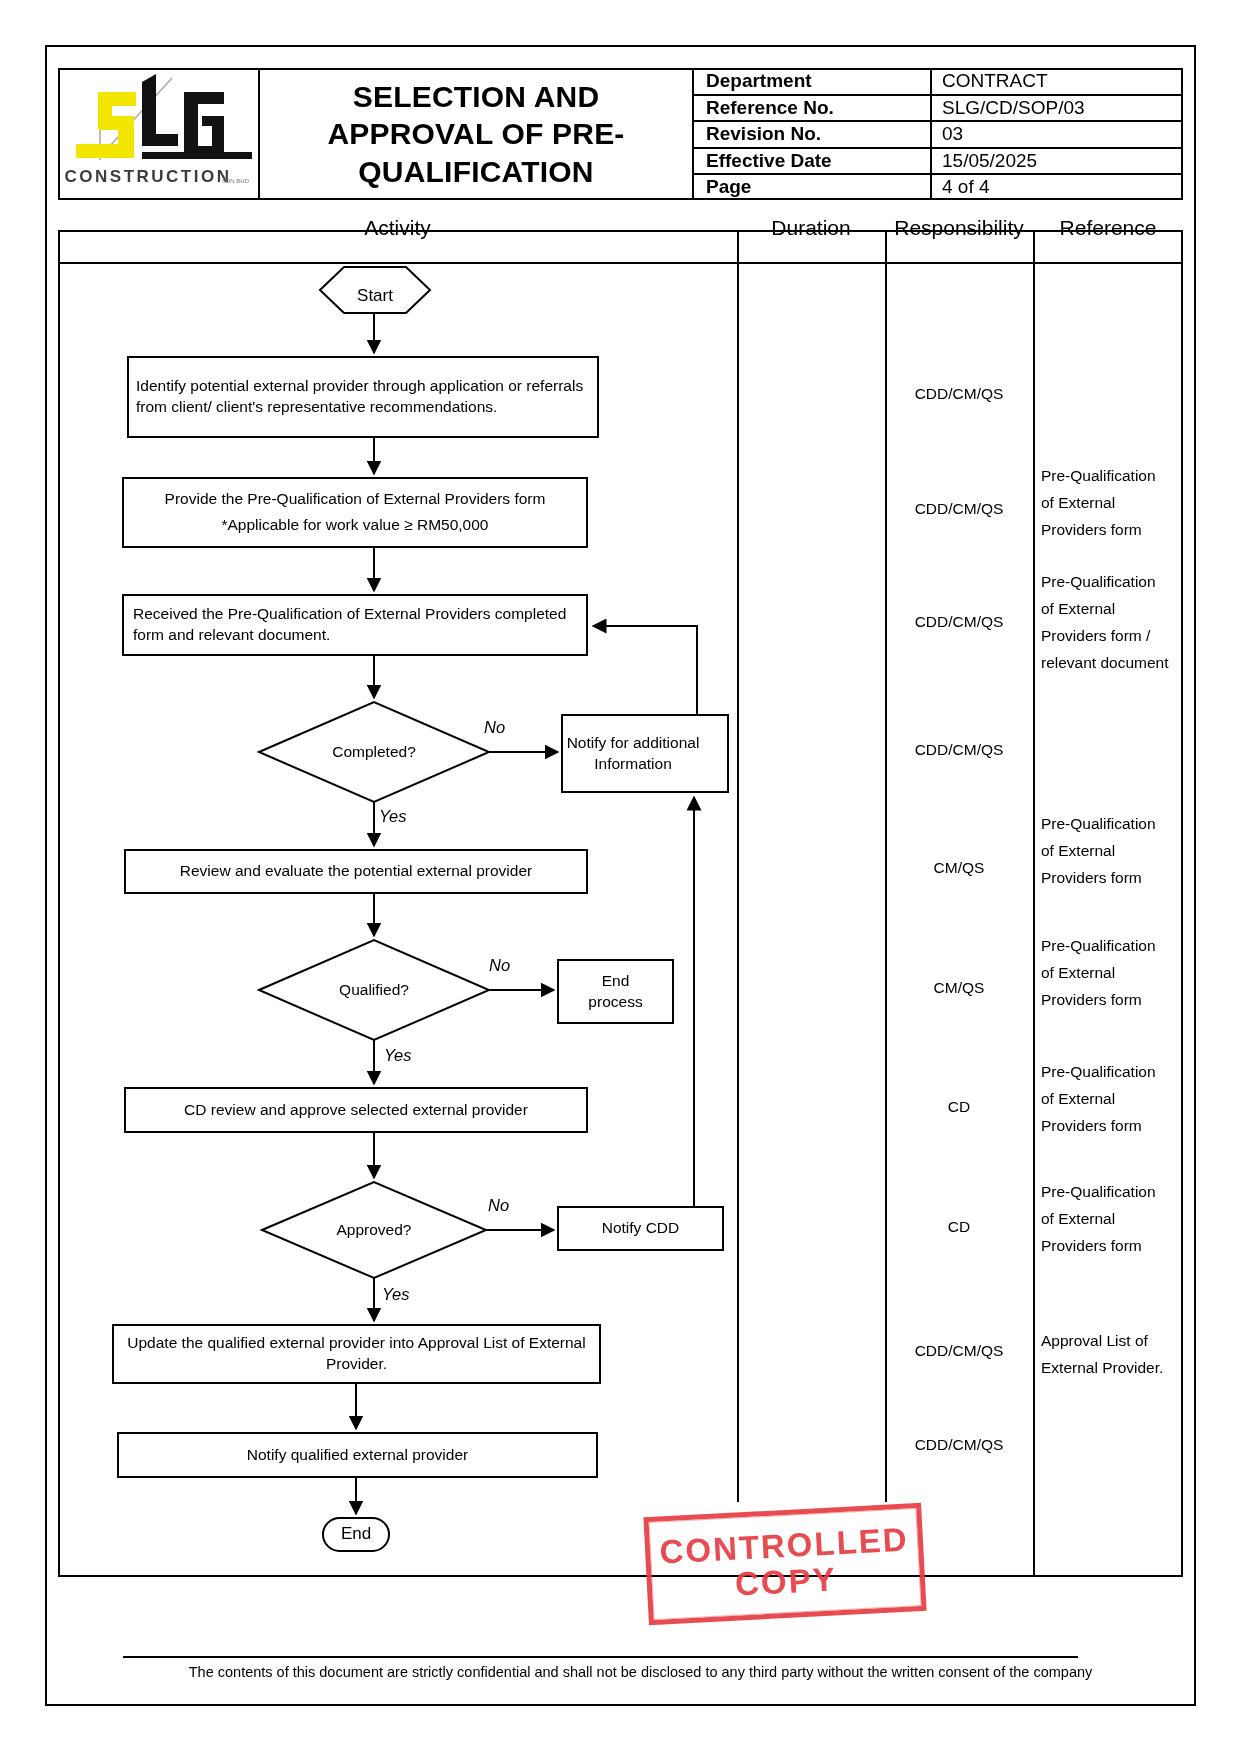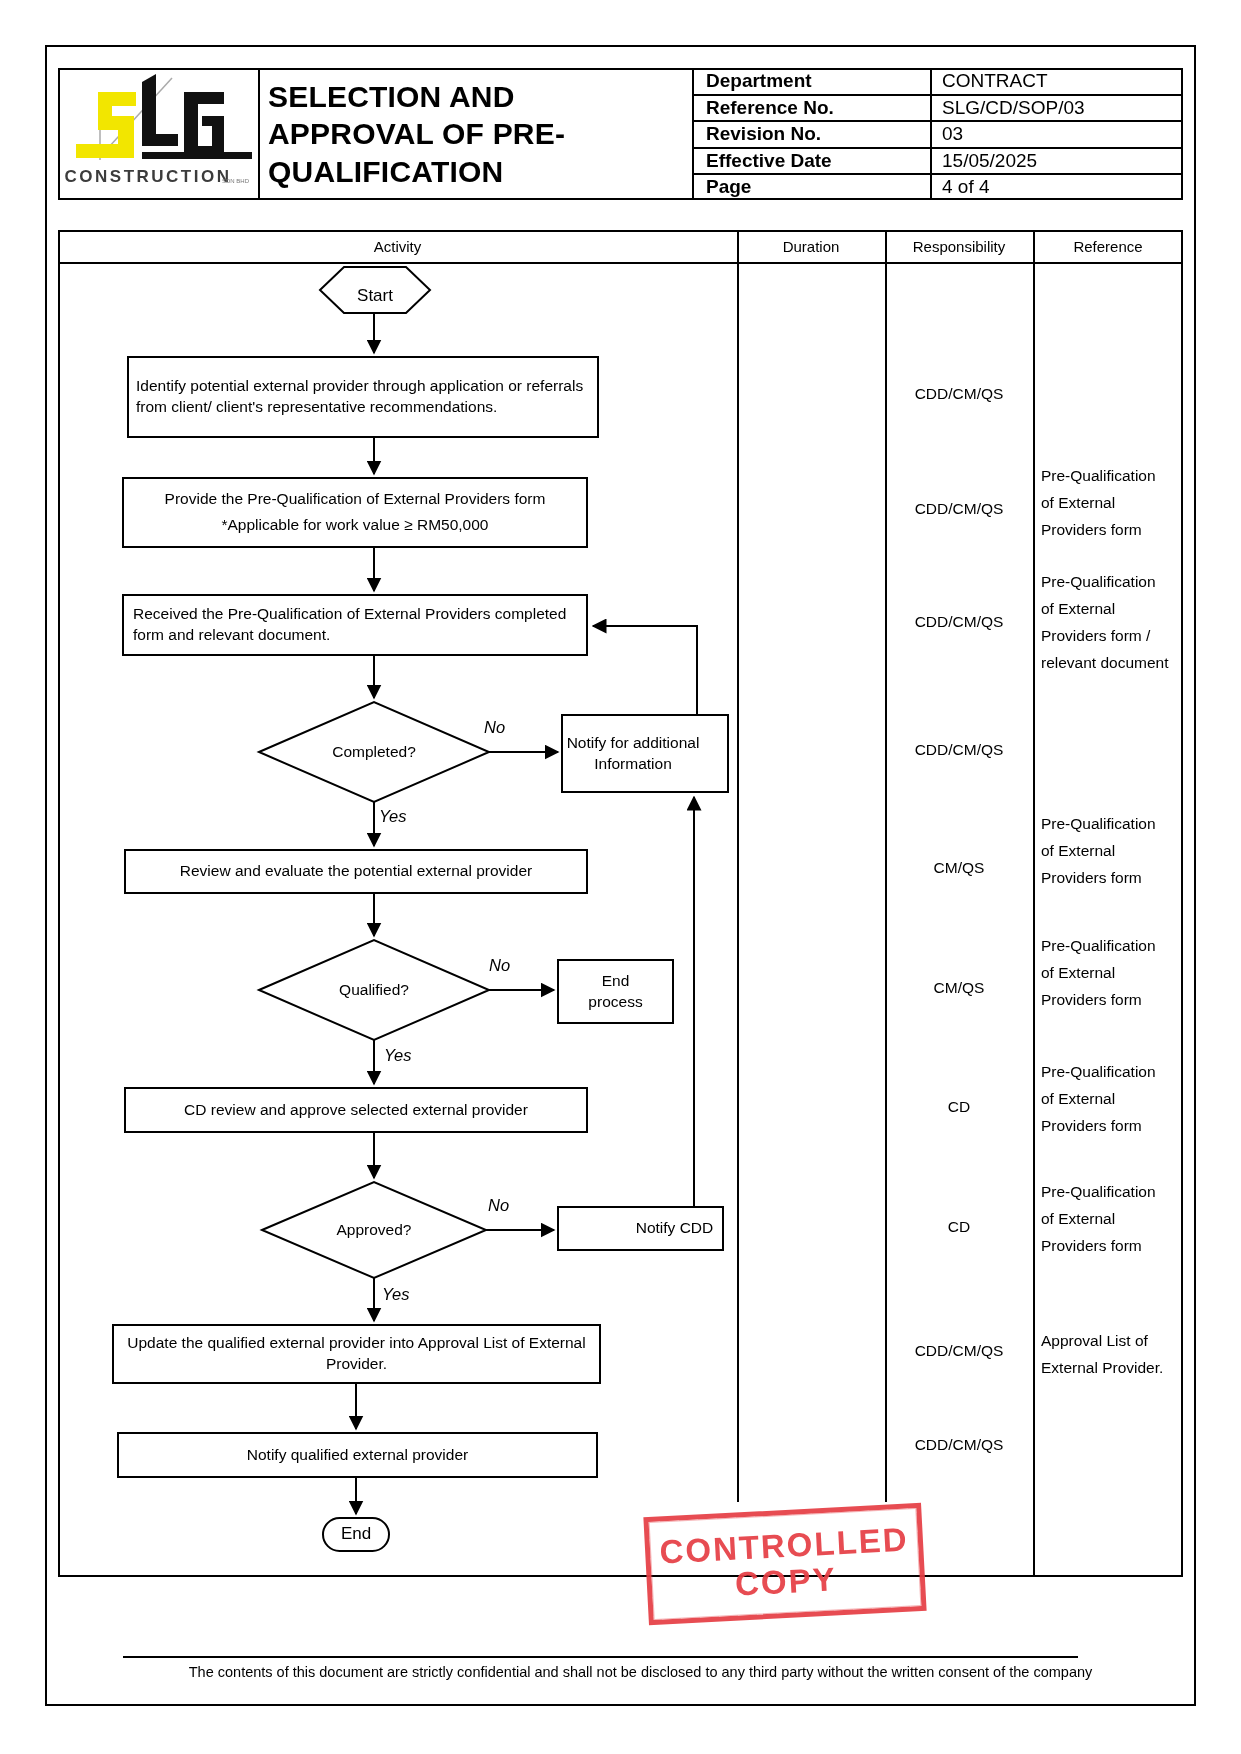--- a/index.html
+++ b/index.html
@@ -1,28 +1,28 @@
 <!DOCTYPE html>
 <html><head>
 <meta charset="utf-8">
 <style>
   html,body{margin:0;padding:0;background:#ffffff;}
   .sheet{position:relative;width:1241px;height:1754px;background:#fff;
          font-family:"Liberation Sans",sans-serif;color:#000;overflow:hidden;}
   .abs{position:absolute;}
   .vline,.hline{position:absolute;background:#000;}
   .border-box{position:absolute;border:2px solid #000;box-sizing:border-box;}
-  .cc{display:flex;align-items:center;justify-content:center;text-align:left;}
+  .cc{display:flex;align-items:center;justify-content:center;text-align:center;}
   .doc-title{font-size:30px;font-weight:bold;line-height:1.25;letter-spacing:.2px;}
   .info-row{position:absolute;left:692px;width:491px;height:26px;display:flex;}
   .info-label{width:240px;box-sizing:border-box;padding-left:14px;font-weight:bold;
               font-size:19px;display:flex;align-items:center;}
   .info-value{flex:1;box-sizing:border-box;padding-left:10px;font-size:19px;
               display:flex;align-items:center;}
-  .col-head{position:absolute;top:230px;height:32px;font-size:15px;
+  .col-head{position:absolute;top:212px;height:32px;font-size:21px;
             display:flex;align-items:center;justify-content:center;}
   .node-label{position:absolute;display:flex;align-items:center;justify-content:center;
               text-align:center;font-size:15.5px;line-height:1.34;z-index:3;}
   .node-label.leftal{justify-content:flex-start;text-align:left;}
   .yn{position:absolute;font-style:italic;font-size:16.5px;z-index:3;}
   .resp{position:absolute;left:885px;width:148px;text-align:center;font-size:15.5px;z-index:3;}
   .refv{position:absolute;left:1041px;width:128px;font-size:15.5px;line-height:27px;z-index:3;}
   svg.flow{position:absolute;left:0;top:0;z-index:2;pointer-events:none;}
   .stamp{position:absolute;left:646px;top:1510px;width:268px;height:98px;
          border:5px solid #e63f45;box-shadow:inset 0 0 0 1px rgba(230,63,69,.4);
@@ -156,21 +156,21 @@
   <div class="node-label" style="left:125px;top:850px;width:462px;height:43px;">Review and evaluate the potential external provider</div>
 
   <div class="node-label" style="left:264px;top:940px;width:220px;height:100px;">Qualified?</div>
 
   <div class="node-label" style="left:582px;top:960px;width:67px;height:63px;">End process</div>
 
   <div class="node-label" style="left:125px;top:1088px;width:462px;height:44px;">CD review and approve selected external provider</div>
 
   <div class="node-label" style="left:266px;top:1182px;width:216px;height:96px;">Approved?</div>
 
-  <div class="node-label" style="left:558px;top:1207px;width:165px;height:43px;margin-left:34px;">Notify CDD</div>
+  <div class="node-label" style="left:558px;top:1207px;width:165px;height:43px;">Notify CDD</div>
 
   <div class="node-label" style="left:121px;top:1325px;width:471px;height:58px;">Update the qualified external provider into Approval List of External Provider.</div>
 
   <div class="node-label" style="left:118px;top:1433px;width:479px;height:44px;">Notify qualified external provider</div>
 
   <div class="node-label" style="left:323px;top:1518px;width:66px;height:33px;font-size:17px;">End</div>
 
   <div class="yn" style="left:484px;top:718px;">No</div>
   <div class="yn" style="left:379px;top:807px;">Yes</div>
   <div class="yn" style="left:489px;top:956px;">No</div>

